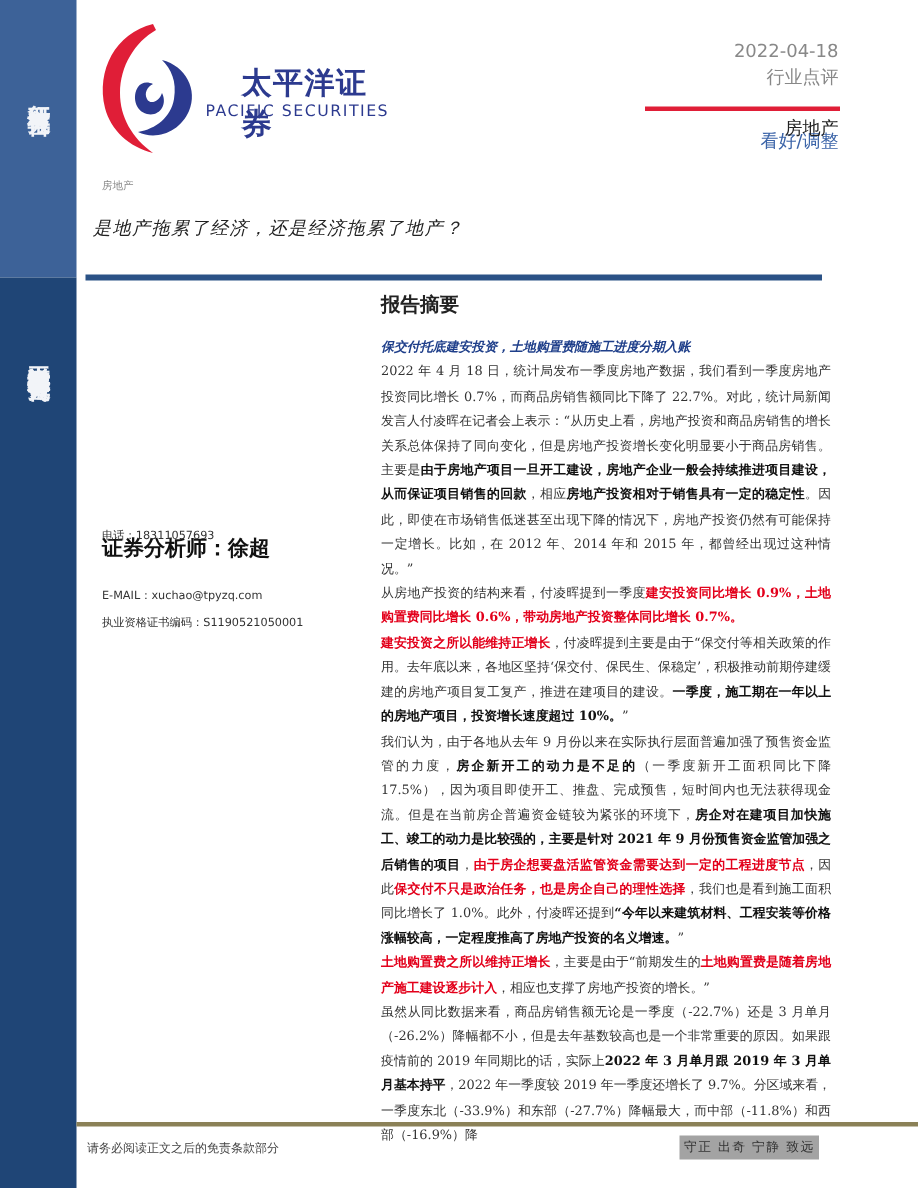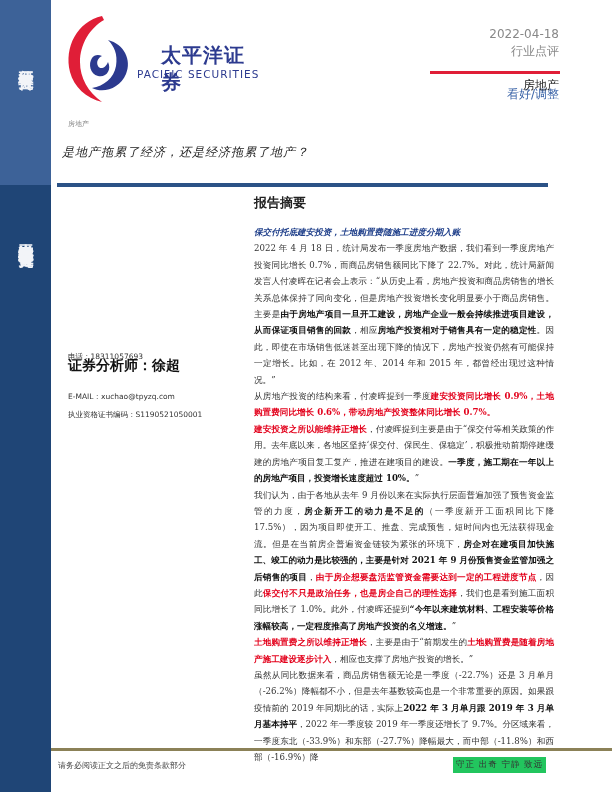--- a/index.html
+++ b/index.html
@@ -39,21 +39,21 @@
     .summary-heading { position: absolute; left: 254px; top: 194px; font-size: 13px; font-weight: bold; color: #222; }
 
     .body-col { position: absolute; left: 254px; top: 224px; width: 300px; font-size: 8.6px; line-height: 16.4px; color: #333; text-align: justify; }
     .body-col p { margin: 0; }
     .sub-head { color: #1f3f8a; font-weight: bold; font-style: italic; }
     .b { font-weight: bold; color: #111; }
     .r { font-weight: bold; color: #e3001b; }
 
     .footer-rule { position: absolute; left: 51px; top: 748px; width: 561px; height: 3px; background: #8b8157; }
     .footer-left { position: absolute; left: 58px; top: 760px; font-size: 8px; color: #444; }
-    .footer-right { position: absolute; left: 453px; top: 757px; padding: 2px 3px; background: #22c55e; font-size: 8.5px; color: #333; letter-spacing: 1px; }
+    .footer-right { position: absolute; left: 453px; top: 757px; padding: 2px 3px; background: #a3a3a3; font-size: 8.5px; color: #333; letter-spacing: 1px; }
   </style>
 </head>
 <body>
 
 <div class="sidebar-top"></div>
 <div class="sidebar-bottom"></div>
 <div class="vtext vtext-top">行业研究报告</div>
 <div class="vtext vtext-bottom">太平洋证券股份有限公司证券研究报告</div>
 
 <div class="logo">

